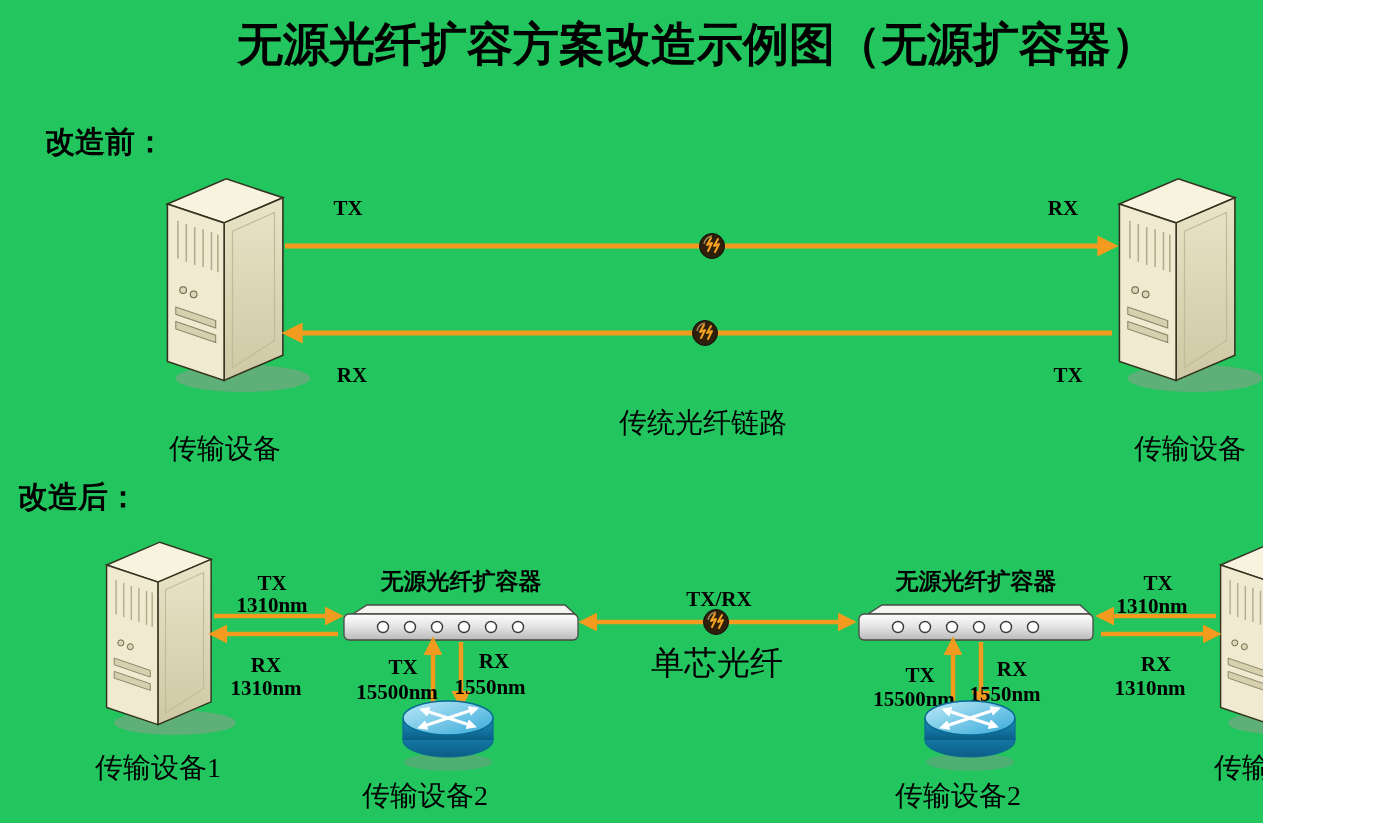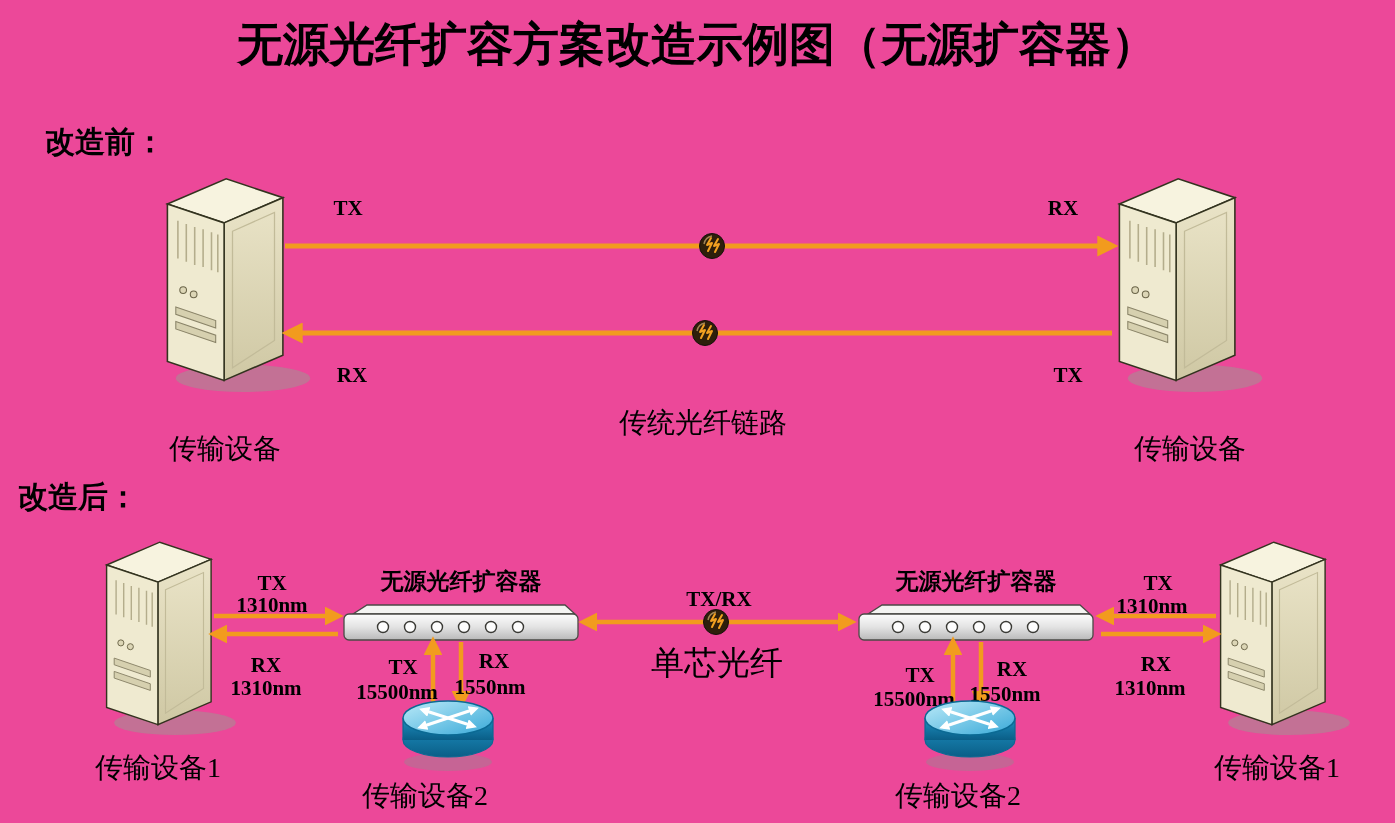--- a/index.html
+++ b/index.html
@@ -1,16 +1,16 @@
 <!DOCTYPE html>
 <html><head>
 <meta charset="utf-8">
 <style>
   html,body{margin:0;padding:0;background:#fff;}
-  .stage{position:relative;width:1395px;height:823px;background:#ec4899;overflow:hidden;}
+  .stage{position:relative;width:1263px;height:823px;background:#22c55e;overflow:hidden;}
   svg{display:block;}
   text{fill:#000;font-family:"Liberation Serif","DejaVu Serif",serif;}
   .title{font-size:46px;font-weight:bold;}
   .section{font-size:30px;font-weight:bold;}
   .device{font-size:28px;}
   .caption{font-size:28px;}
   .sig{font-size:21px;font-weight:bold;}
   .expander-label{font-size:23px;font-weight:bold;}
   .big{font-size:33px;}
   .flow{stroke:#F29B1E;fill:none;}

